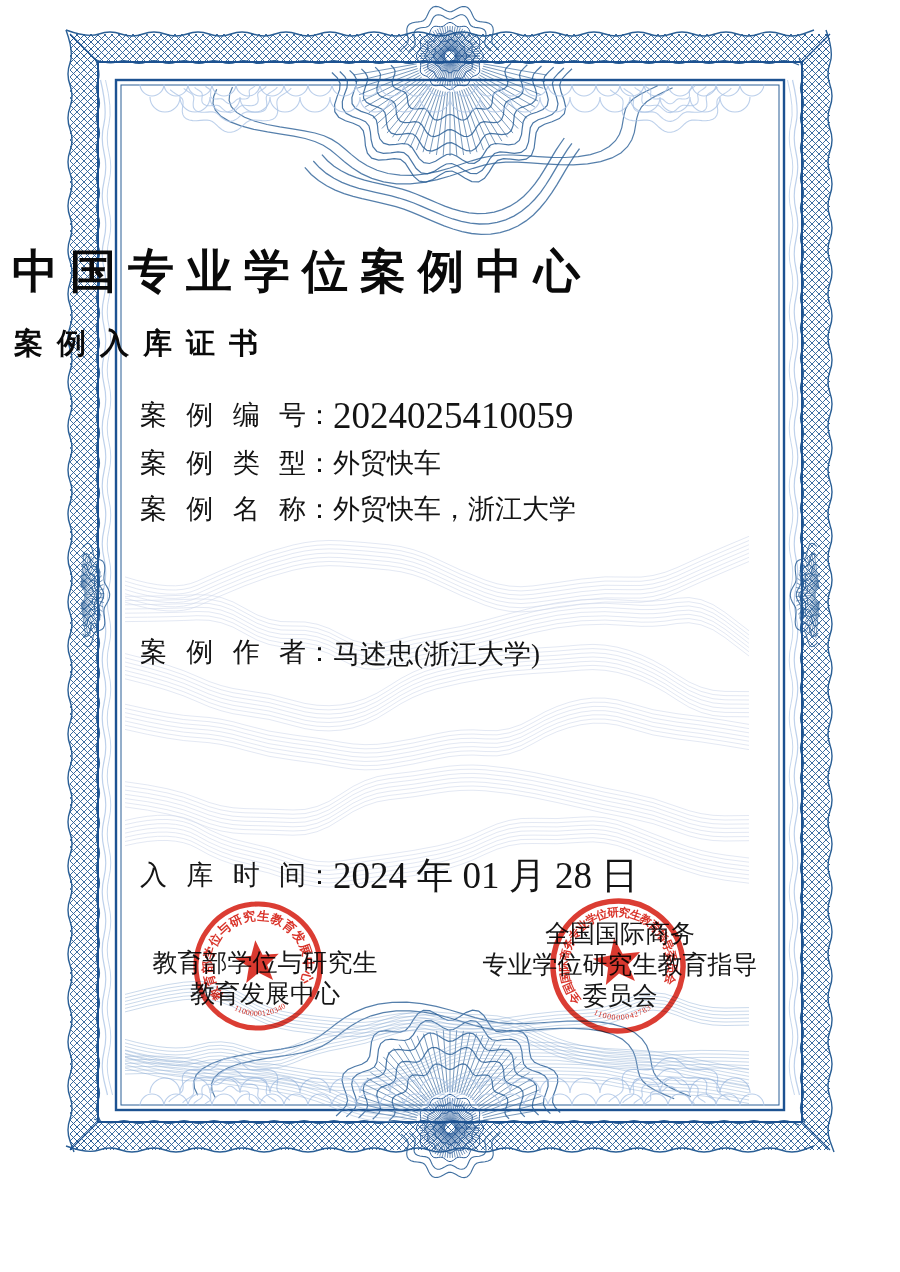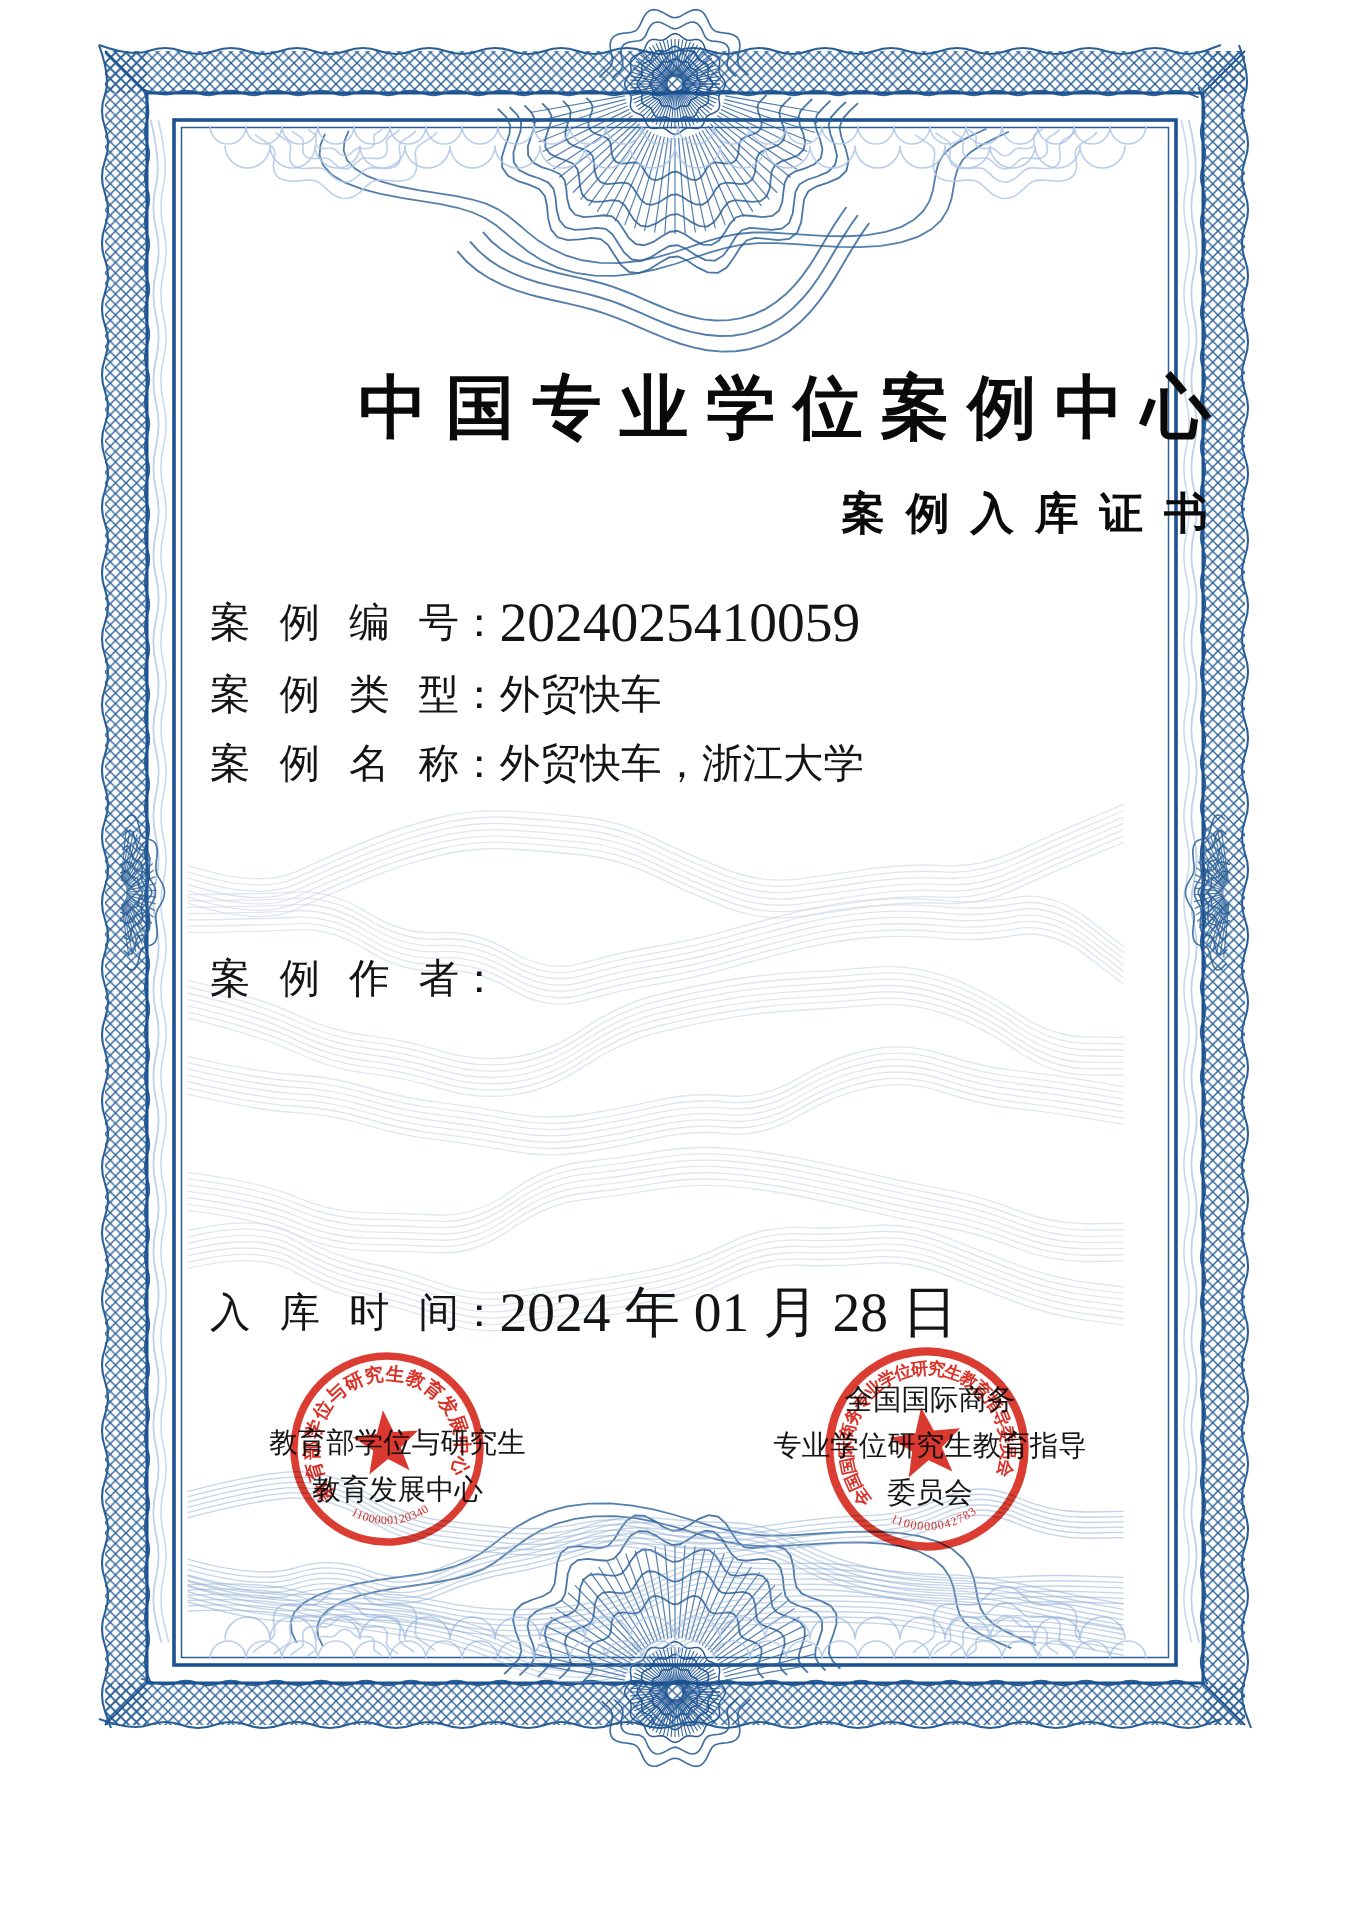--- a/index.html
+++ b/index.html
@@ -3,38 +3,38 @@
 <meta charset="utf-8">
 <style>
   html,body{margin:0;padding:0;background:#888;}
   .page{position:relative;width:900px;height:1272px;background:#ffffff;overflow:hidden;
         font-family:"Liberation Serif","DejaVu Serif",serif;color:#141414;margin:0 auto;}
   svg.layer{position:absolute;left:0;top:0;width:900px;height:1272px;}
   #deco{z-index:0;}
   #seals{z-index:3;mix-blend-mode:multiply;pointer-events:none;}
   .textlayer{position:absolute;left:0;top:0;width:900px;height:1272px;z-index:2;}
 
-  .title-line{position:absolute;left:0;width:819px;text-align:right;font-weight:bold;color:#0a0a0a;}
+  .title-line{position:absolute;left:0;width:819px;text-align:left;font-weight:bold;color:#0a0a0a;}
   .title-1{top:246px;font-size:46px;letter-spacing:12px;text-indent:12px;line-height:52px;}
   .title-2{top:317px;font-size:29px;letter-spacing:14px;text-indent:14px;line-height:52px;}
 
   .row{position:absolute;left:140px;display:flex;align-items:flex-start;font-size:27px;line-height:31px;}
   .char-justify{display:flex;justify-content:space-between;width:166px;flex:none;}
   .colon{flex:none;}
   .value{white-space:pre;}
   .num{font-size:37px;}
   .authors-col{display:flex;flex-direction:column;line-height:34px;}
 
   .row-case-number{top:400px;}
   .row-case-type{top:448px;}
   .row-case-name{top:494px;}
   .row-authors{top:637px;}
   .row-date{top:860px;}
 
-  .sig{position:absolute;text-align:center;font-size:19px;line-height:31px;color:#161616;}
+  .sig{position:absolute;text-align:center;font-size:25px;line-height:31px;color:#161616;}
   .sig-left{left:130px;top:947px;width:270px;}
   .sig-right{left:470px;top:918px;width:300px;}
 
   .seal-org-text{font-size:12.5px;fill:#d7281d;fill-opacity:.95;font-weight:bold;
                  font-family:"Liberation Serif","DejaVu Serif",serif;}
   .seal-org-text-r{font-size:11.5px;fill:#d7281d;fill-opacity:.95;font-weight:bold;
                  font-family:"Liberation Serif","DejaVu Serif",serif;}
   .seal-num-text{font-size:8px;fill:#d7281d;fill-opacity:.95;letter-spacing:1px;
                  font-family:"Liberation Serif","DejaVu Serif",serif;}
 </style>
@@ -526,20 +526,21 @@
 
     <div class="row row-authors">
       <span class="char-justify">
           <span>案</span>
           <span>例</span>
           <span>作</span>
           <span>者</span>
         </span>
       <span class="colon">：</span>
       <span class="authors-col">
+        <span class="value">马述忠(浙江大学)</span>
       </span>
     </div>
 
     <div class="row row-date">
       <span class="char-justify">
           <span>入</span>
           <span>库</span>
           <span>时</span>
           <span>间</span>
         </span>

